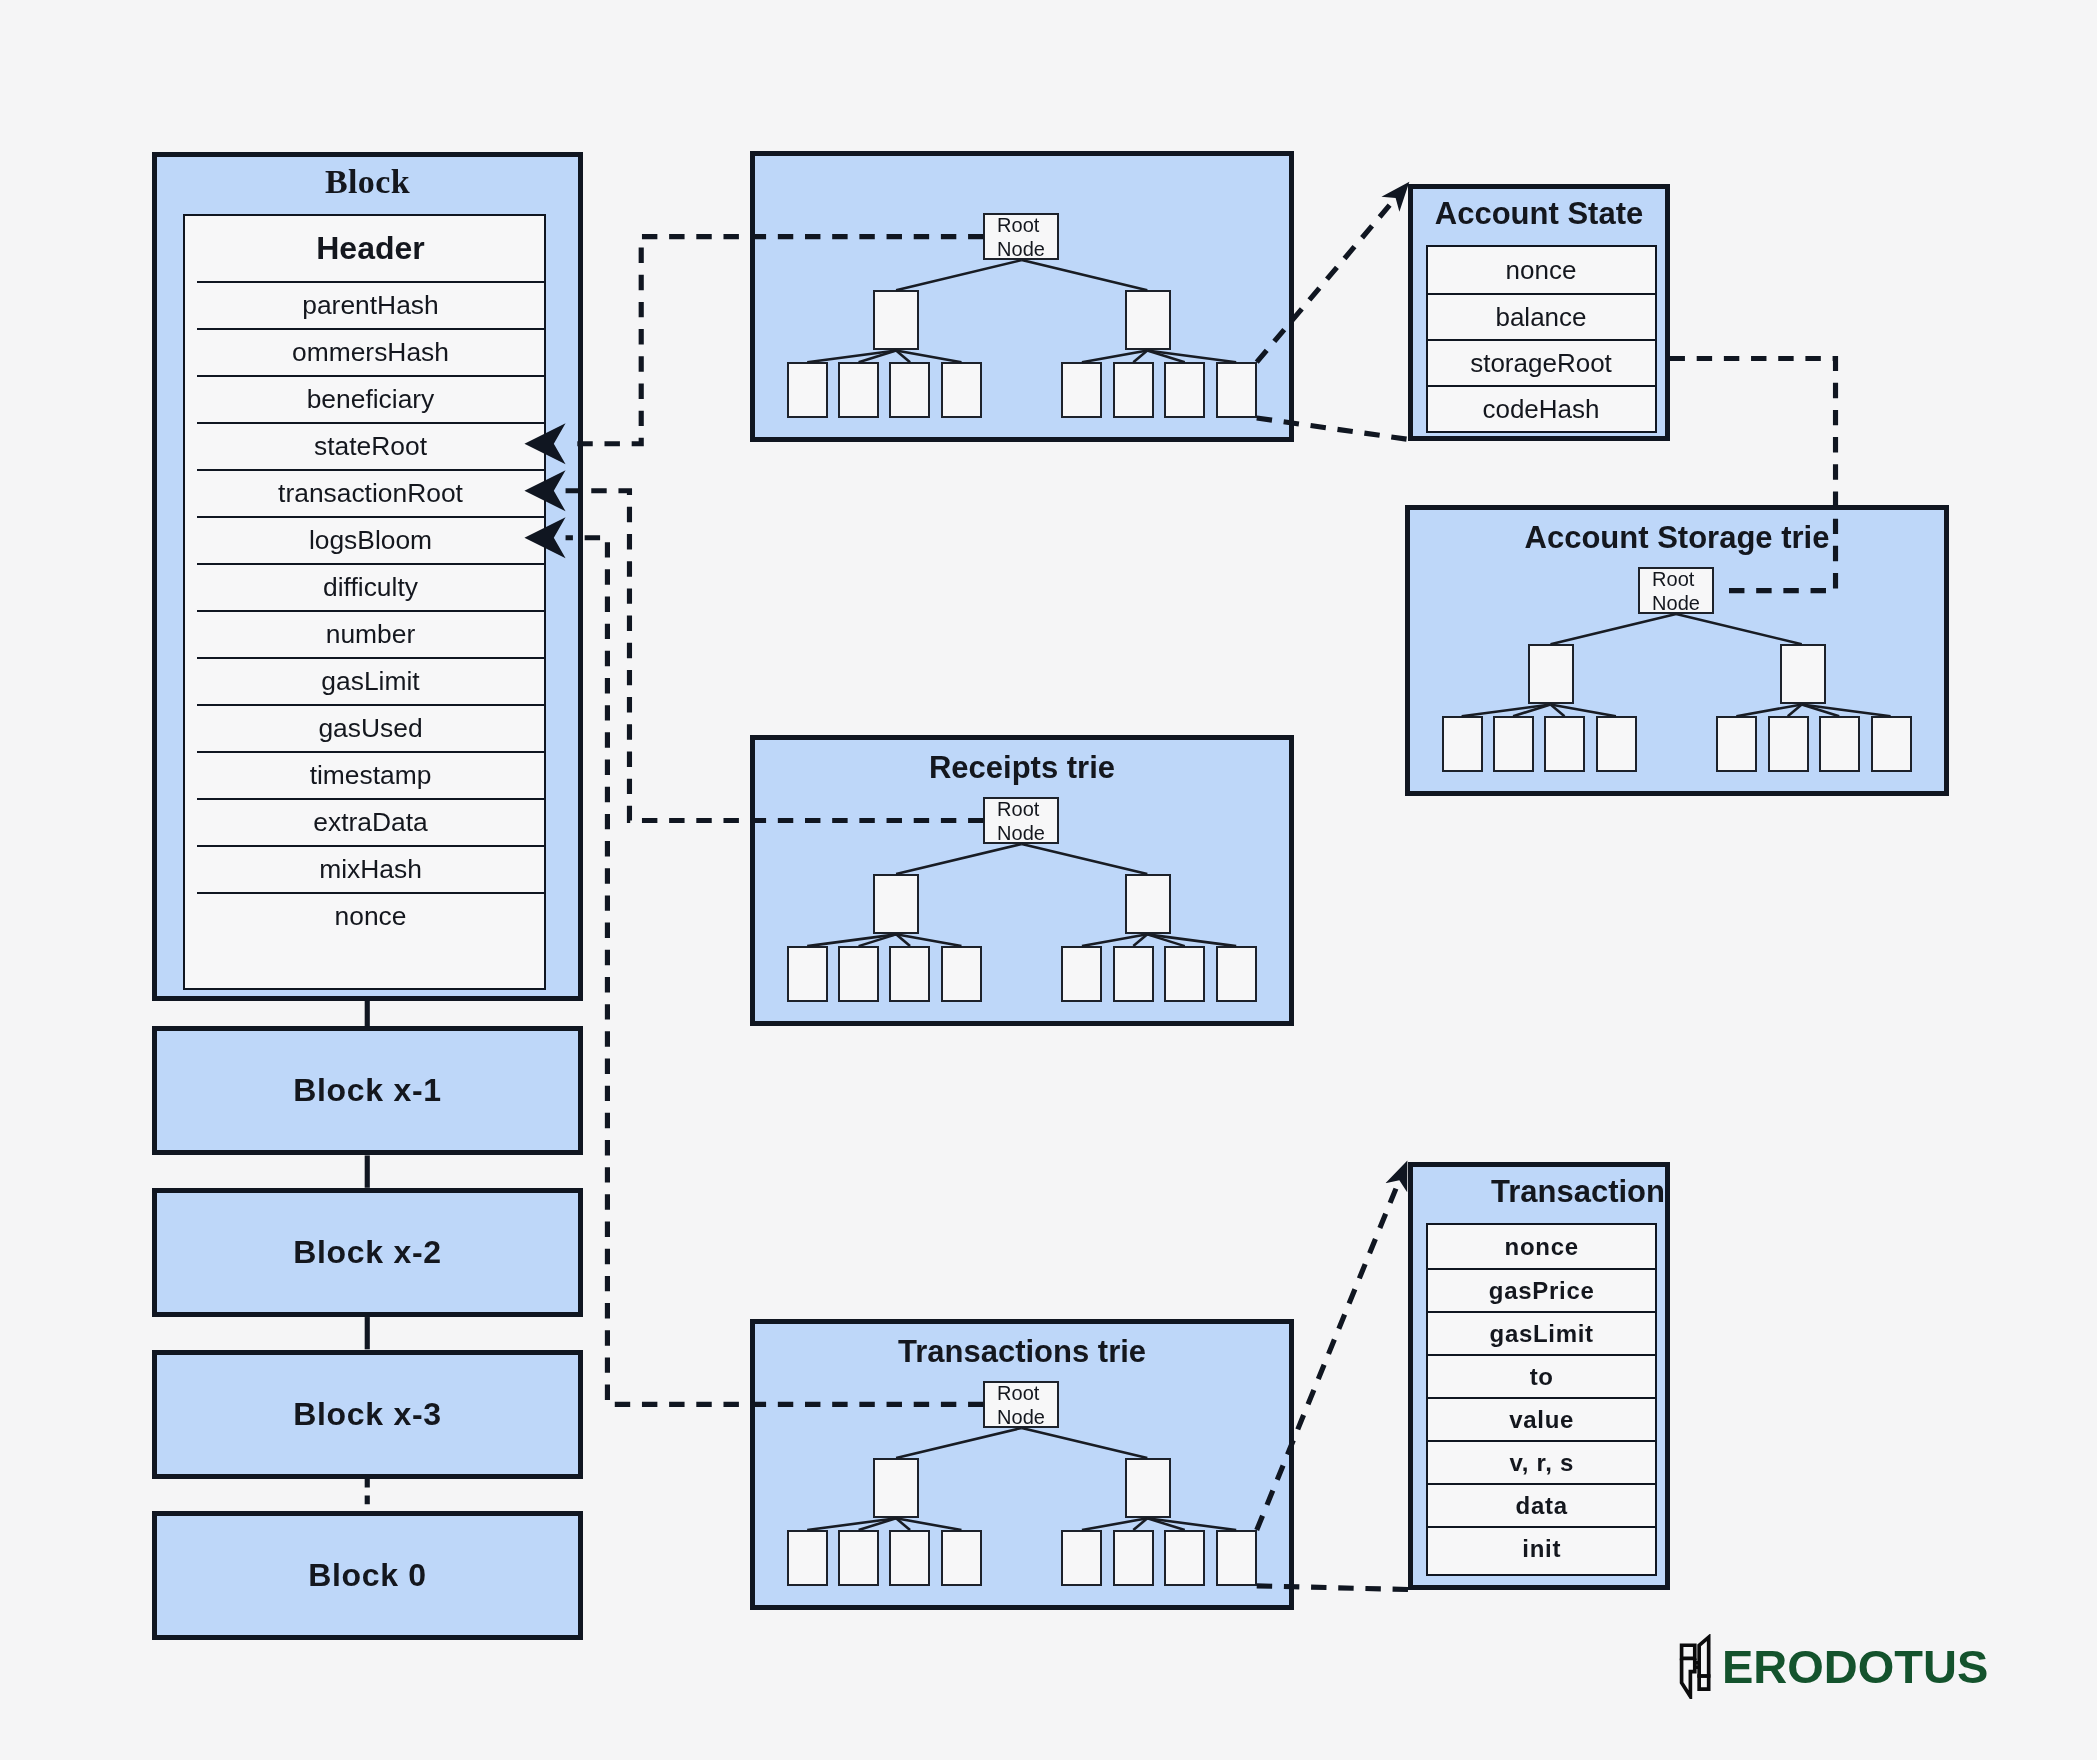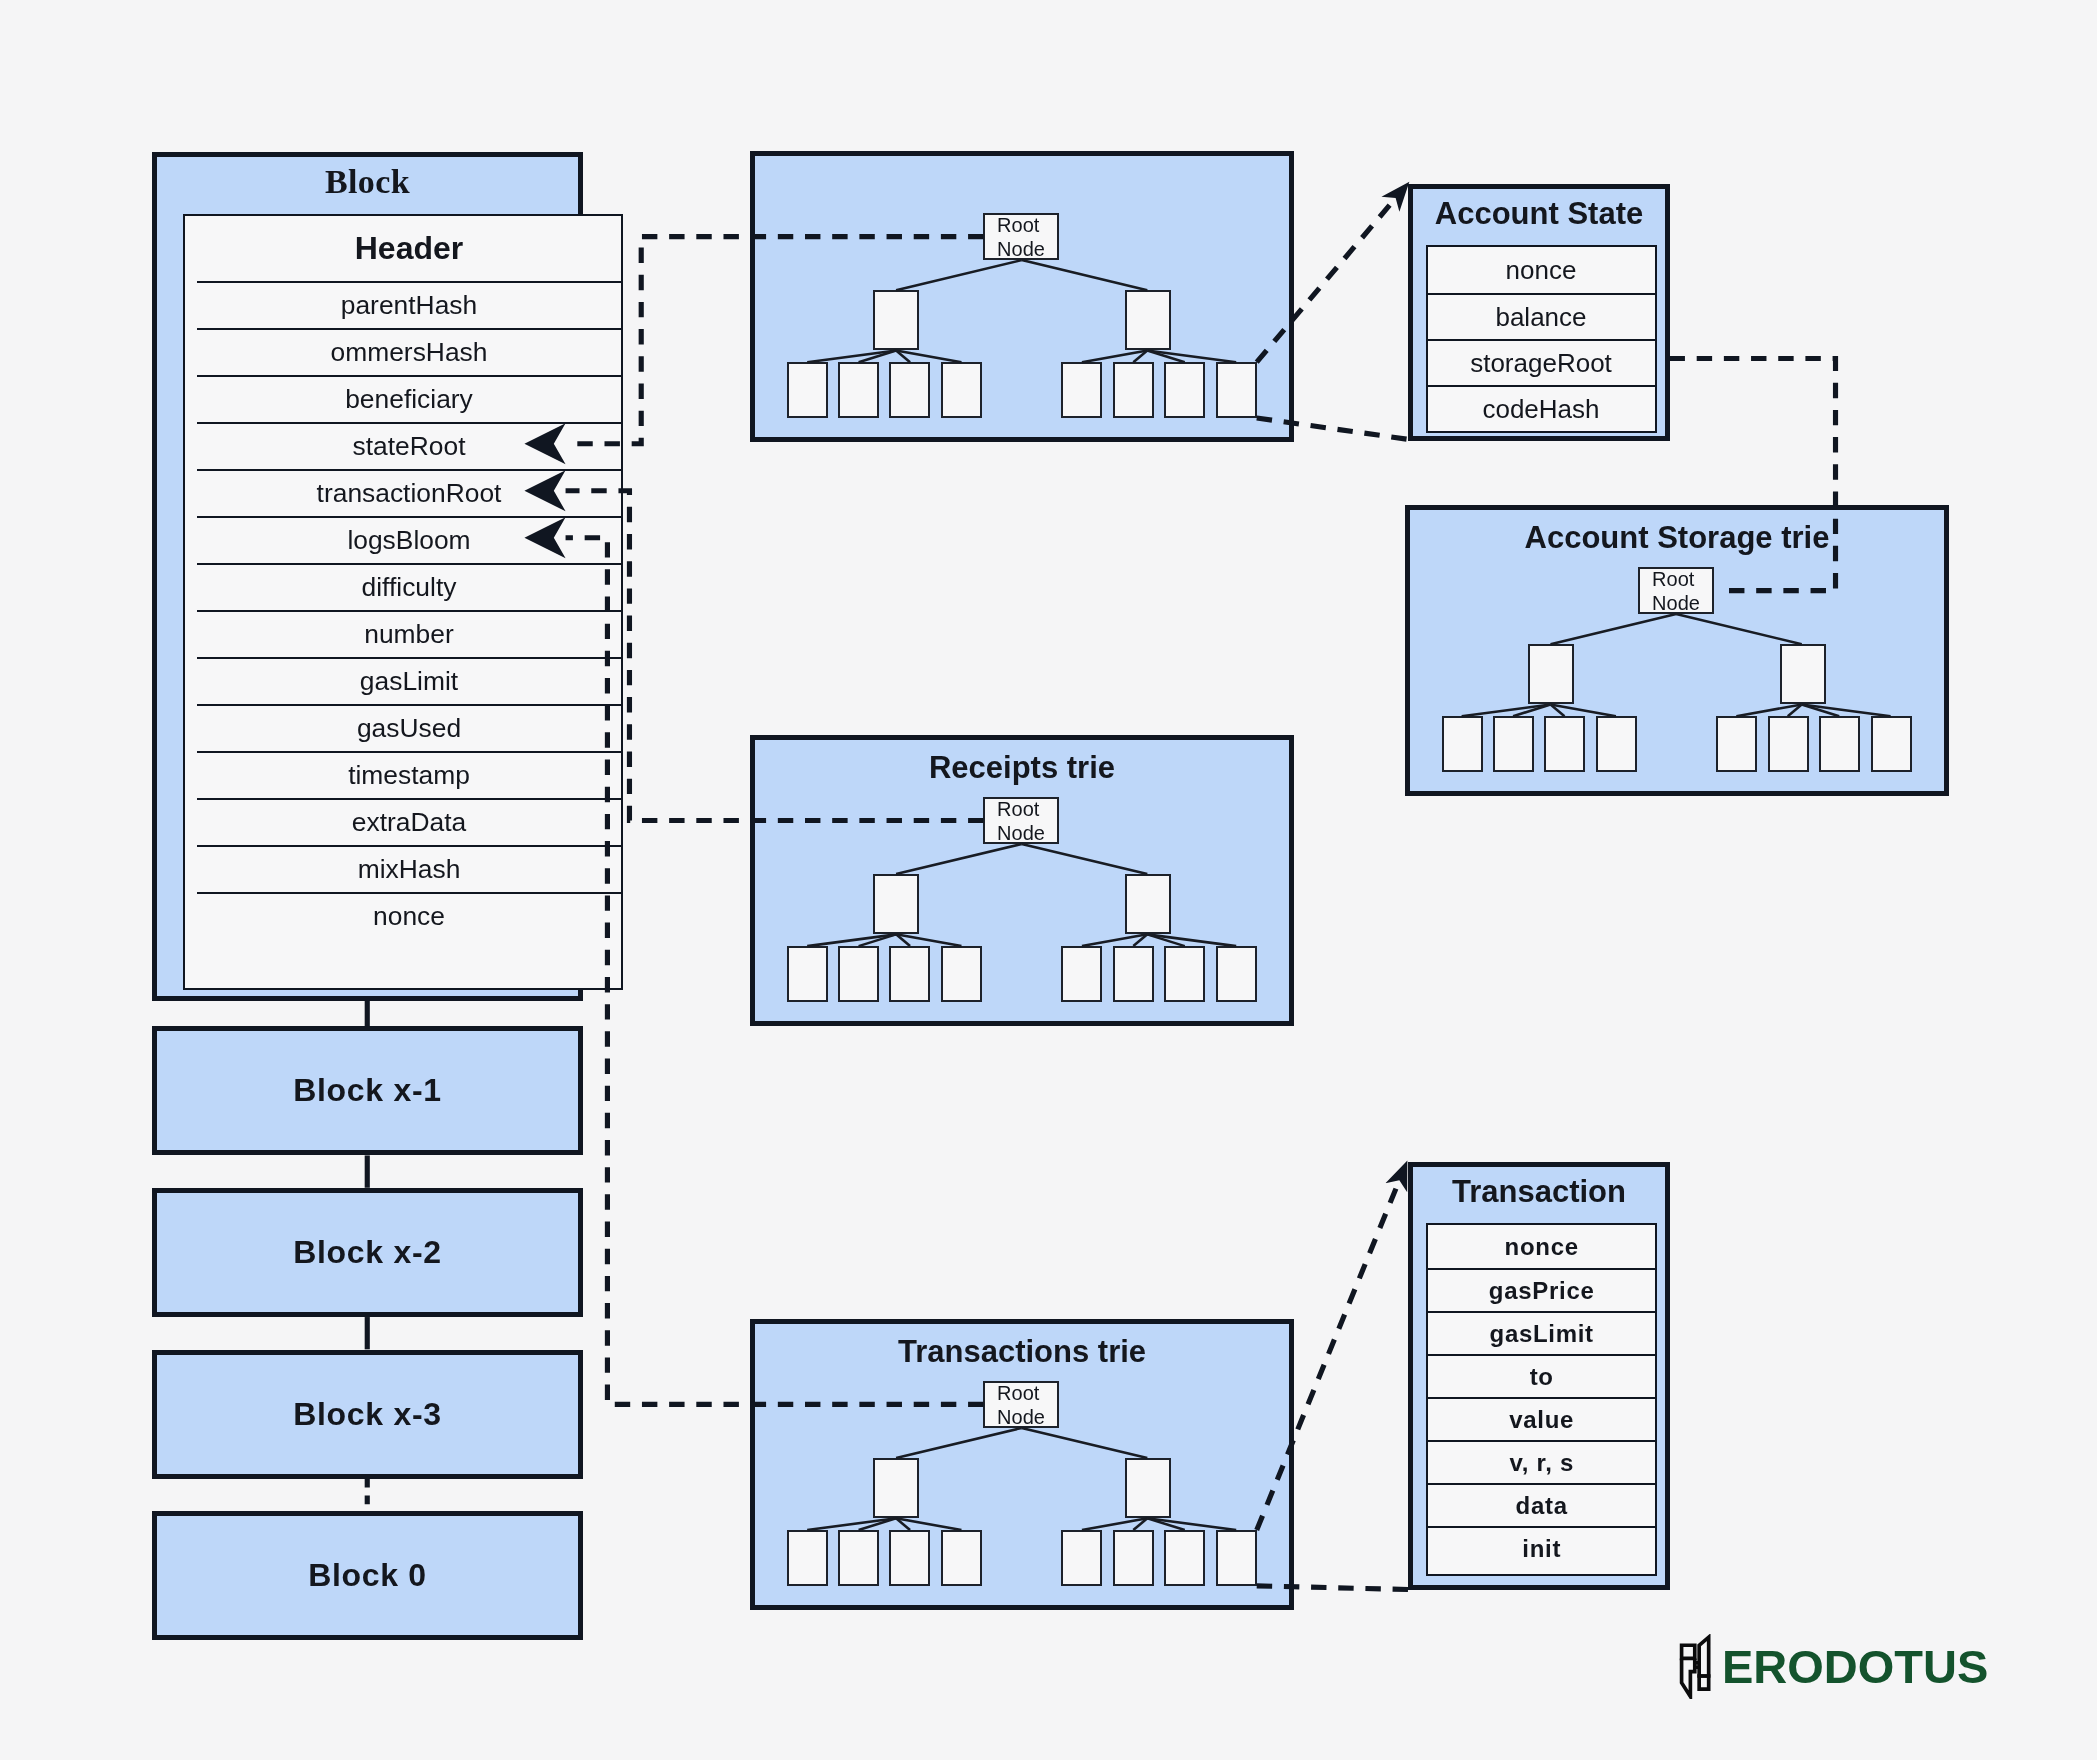--- a/index.html
+++ b/index.html
@@ -6,21 +6,21 @@
   body{
     width:2097px;height:1760px;position:relative;overflow:hidden;
     background:#f5f5f6;color:#14171e;
     font-family:"Liberation Sans","DejaVu Sans",sans-serif;
   }
   .panel{position:absolute;background:#bed7f9;border:5.1px solid #101621;box-sizing:border-box;}
   .ptitle{position:absolute;left:0;right:0;text-align:center;font-weight:600;color:#14171e;}
   .block-title{top:5.9px;font-size:34px;line-height:38px;letter-spacing:0.4px;font-family:Liberation Serif, serif;}
   .trie-title{top:8.8px;font-size:31px;line-height:37px;}
   .side-title{top:6.6px;font-size:31px;line-height:35px;}
-  .tx-title{top:7.3px;font-size:31px;line-height:35px;}
+  .tx-title{top:7.3px;font-size:31px;line-height:35px;text-align:right;}
   .list{position:absolute;background:#f7f7f8;border:2.9px solid #101621;box-sizing:border-box;display:flex;flex-direction:column;}
   .lrow{display:flex;align-items:center;justify-content:center;border-top:2.2px solid #101621;box-sizing:border-box;flex:none;}
   .lrow:first-child{border-top:none;}
   .hdr-row{height:65px;font-size:32px;font-weight:600;}
   .blk-row{height:47px;font-size:26.4px;font-weight:500;}
   .acct-row{height:46px;font-size:26px;font-weight:500;}
   .tx-row{height:43px;font-size:24px;font-weight:600;letter-spacing:0.7px;}
   .chainlabel{position:absolute;inset:0;display:flex;align-items:center;justify-content:center;
     font-size:32px;font-weight:600;letter-spacing:0.7px;}
   .node{position:absolute;background:#f7f7f8;border:2.2px solid #1d222b;box-sizing:border-box;}
@@ -28,21 +28,21 @@
     font-size:20px;font-weight:500;line-height:1.2;white-space:pre-line;}
   #overlay{position:absolute;left:0;top:0;pointer-events:none;}
   .logo{position:absolute;left:1675px;top:1634px;display:flex;align-items:center;gap:5.9px;}
   .wordmark{font-size:47px;font-weight:800;letter-spacing:0px;color:#14532d;line-height:1;}
 </style>
 </head>
 <body>
 
 <div class="panel" style="left:152px;top:152px;width:431px;height:849px;">
   <div class="ptitle block-title">Block</div>
-  <div class="list" id="block-list" style="left:26px;top:57px;width:440px;height:776px;padding-left:12px;">
+  <div class="list" id="block-list" style="left:26px;top:57px;width:363px;height:776px;padding-left:12px;">
     <div class="lrow hdr-row">Header</div>
   <div class="lrow blk-row">parentHash</div>
       <div class="lrow blk-row">ommersHash</div>
       <div class="lrow blk-row">beneficiary</div>
       <div class="lrow blk-row">stateRoot</div>
       <div class="lrow blk-row">transactionRoot</div>
       <div class="lrow blk-row">logsBloom</div>
       <div class="lrow blk-row">difficulty</div>
       <div class="lrow blk-row">number</div>
       <div class="lrow blk-row">gasLimit</div>

